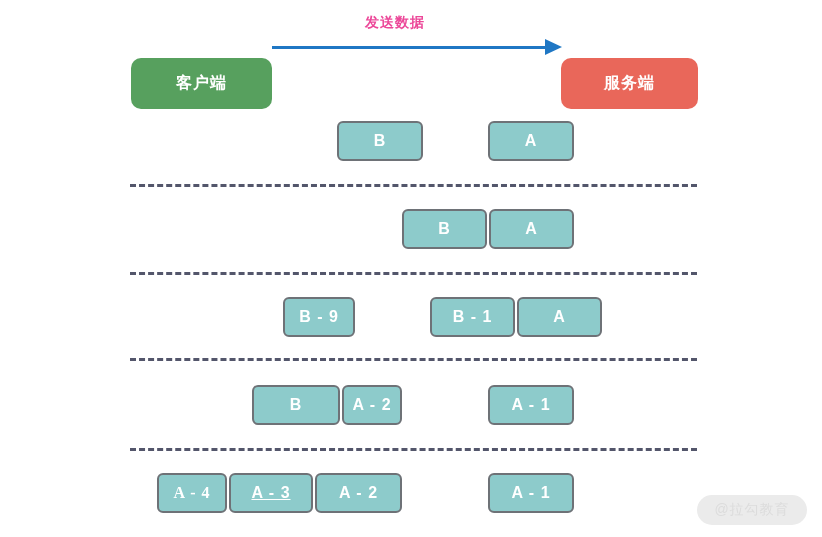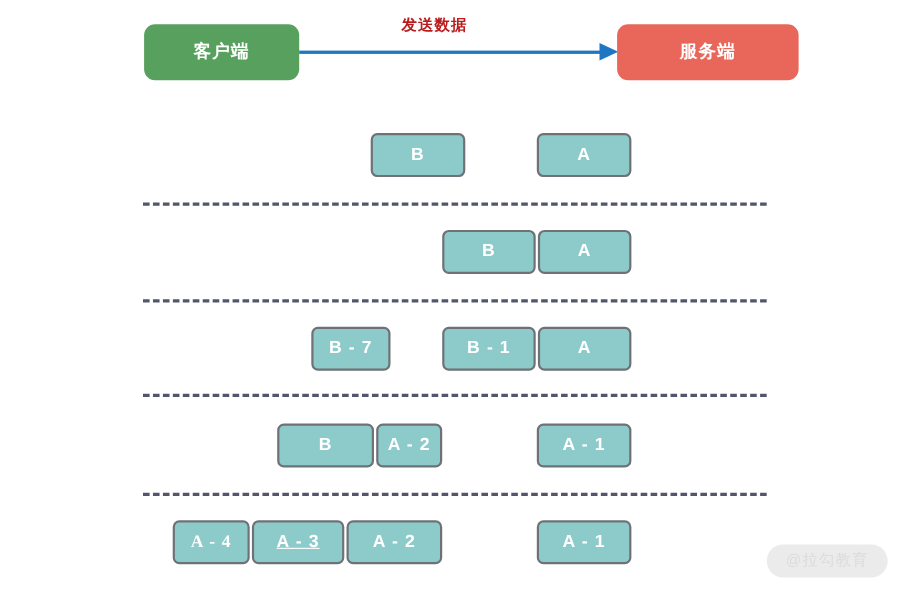--- a/index.html
+++ b/index.html
@@ -23,32 +23,33 @@
     position: absolute;
     display: flex;
     align-items: center;
     justify-content: center;
     border-radius: 10px;
     color: #ffffff;
     font-size: 16px;
     font-weight: bold;
     letter-spacing: 1px;
     box-sizing: border-box;
+    margin-top: 36px;
   }
   .node-client {
     left: 131px;
     top: 22px;
     width: 141px;
     height: 51px;
     background: #57a05e;
   }
   .node-server {
     left: 561px;
     top: 22px;
-    width: 165px;
+    width: 137px;
     height: 51px;
     background: #e9675a;
   }
 
   
   .arrow-line {
     position: absolute;
     left: 272px;
     top: 46px;
     width: 274px;
@@ -62,21 +63,21 @@
     width: 0;
     height: 0;
     border-top: 8px solid transparent;
     border-bottom: 8px solid transparent;
     border-left: 17px solid #1f77c4;
   }
   .arrow-label {
     position: absolute;
     left: 365px;
     top: 14px;
-    color: #b91c1c;
+    color: #ec4899;
     font-size: 14px;
     font-weight: bold;
     letter-spacing: 1px;
     white-space: nowrap;
   }
 
   
   .divider {
     position: absolute;
     left: 130px;
@@ -158,24 +159,24 @@
       </div>
     </div>
   <div class="row" id="row-1" style="top:209px; left:0; right:0">
       <div class="group" style="left: 402px;">
         <div class="blk" style="width: 85px;">B</div>
         <div class="blk" style="width: 85px;">A</div>
       </div>
     </div>
   <div class="row" id="row-2" style="top:297px; left:0; right:0">
       <div class="group" style="left: 283px;">
-        <div class="blk" style="width: 72px;">B - 7</div>
+        <div class="blk" style="width: 72px;">B - 9</div>
       </div>
       <div class="group" style="left: 402px;">
-        <div class="blk" style="width: 85px;">B - 1</div>
+        <div class="blk" style="width: 85px; margin-left: 28px;">B - 1</div>
         <div class="blk" style="width: 85px;">A</div>
       </div>
     </div>
   <div class="row" id="row-3" style="top:385px; left:0; right:0">
       <div class="group" style="left: 252px;">
         <div class="blk" style="width: 88px;">B</div>
         <div class="blk" style="width: 60px;">A - 2</div>
       </div>
       <div class="group" style="left: 488px;">
         <div class="blk" style="width: 86px;">A - 1</div>

